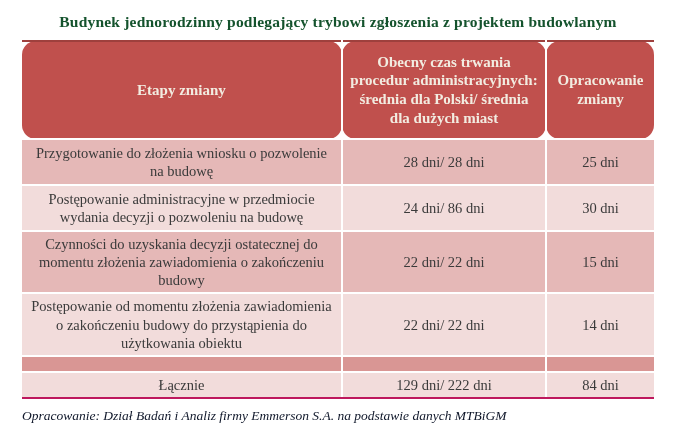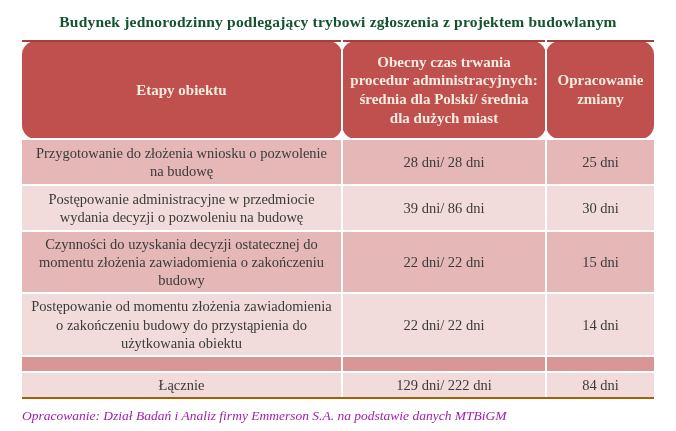--- a/index.html
+++ b/index.html
@@ -33,21 +33,21 @@
     border:2px solid #ffffff;
     text-align:center;
     vertical-align:middle;
     padding:3px 6px;
     line-height:1.25;
   }
   
   table.main tr th:first-child, table.main tr td:first-child{border-left:none;}
   table.main tr th:last-child,  table.main tr td:last-child{border-right:none;}
   table.main thead th{border-top:2px solid #9e403d;}
-  table.main tr.total-row td{border-bottom:2px solid #a16207;}
+  table.main tr.total-row td{border-bottom:2px solid #be185d;}
 
   thead th{
     background:#c0504d;
     color:#f2ece1;
     font-weight:bold;
     font-size:15px;
     height:90px;
     border-radius:14px;
   }
   tr.row-odd td{background:#e5b8b7;}
@@ -62,52 +62,52 @@
   tr.total-row td{
     background:#f2dcdb;
     height:20px;
     padding:2px 6px;
   }
   td.stage-cell{height:38px;}
   .footnote{
     margin:9px 0 0 22px;
     font-style:italic;
     font-size:13.5px;
-    color:#a21caf;
+    color:#0f172a;
   }
 </style>
 </head>
 <body>
 
 <div class="page">
 
   <div class="doc-title">Budynek jednorodzinny podlegający trybowi zgłoszenia z projektem budowlanym</div>
 
   <table class="main">
     <colgroup>
       <col class="c1">
         <col class="c2">
         <col class="c3">
     </colgroup>
     <thead>
       <tr>
-        <th>Etapy obiektu</th>
+        <th>Etapy zmiany</th>
         <th>Obecny czas trwania procedur administracyjnych: średnia dla Polski/ średnia dla dużych miast</th>
         <th>Opracowanie zmiany</th>
       </tr>
     </thead>
     <tbody>
       <tr class="row-odd">
         <td class="stage-cell">Przygotowanie do złożenia wniosku o pozwolenie na budowę</td>
         <td>28 dni/ 28 dni</td>
         <td>25 dni</td>
       </tr>
       <tr class="row-even">
         <td class="stage-cell">Postępowanie administracyjne w przedmiocie wydania decyzji o pozwoleniu na budowę</td>
-        <td>39 dni/ 86 dni</td>
+        <td>24 dni/ 86 dni</td>
         <td>30 dni</td>
       </tr>
       <tr class="row-odd">
         <td class="stage-cell">Czynności do uzyskania decyzji ostatecznej do momentu złożenia zawiadomienia o zakończeniu budowy</td>
         <td>22 dni/ 22 dni</td>
         <td>15 dni</td>
       </tr>
       <tr class="row-even">
         <td class="stage-cell">Postępowanie od momentu złożenia zawiadomienia o zakończeniu budowy do przystąpienia do użytkowania obiektu</td>
         <td>22 dni/ 22 dni</td>

